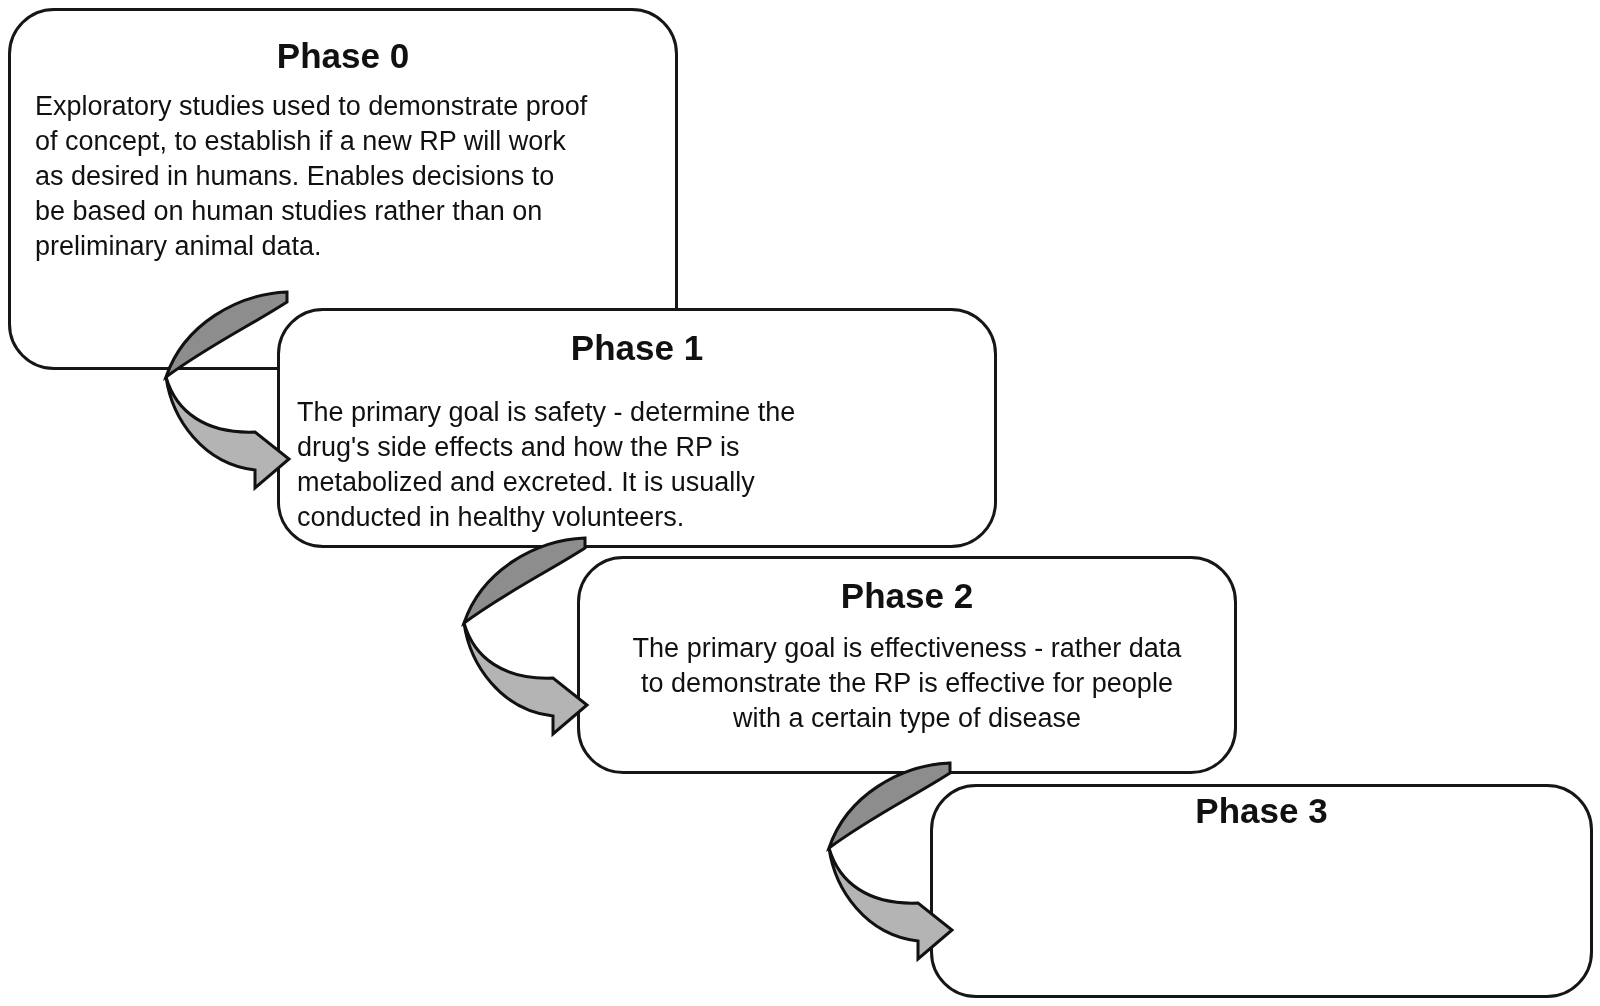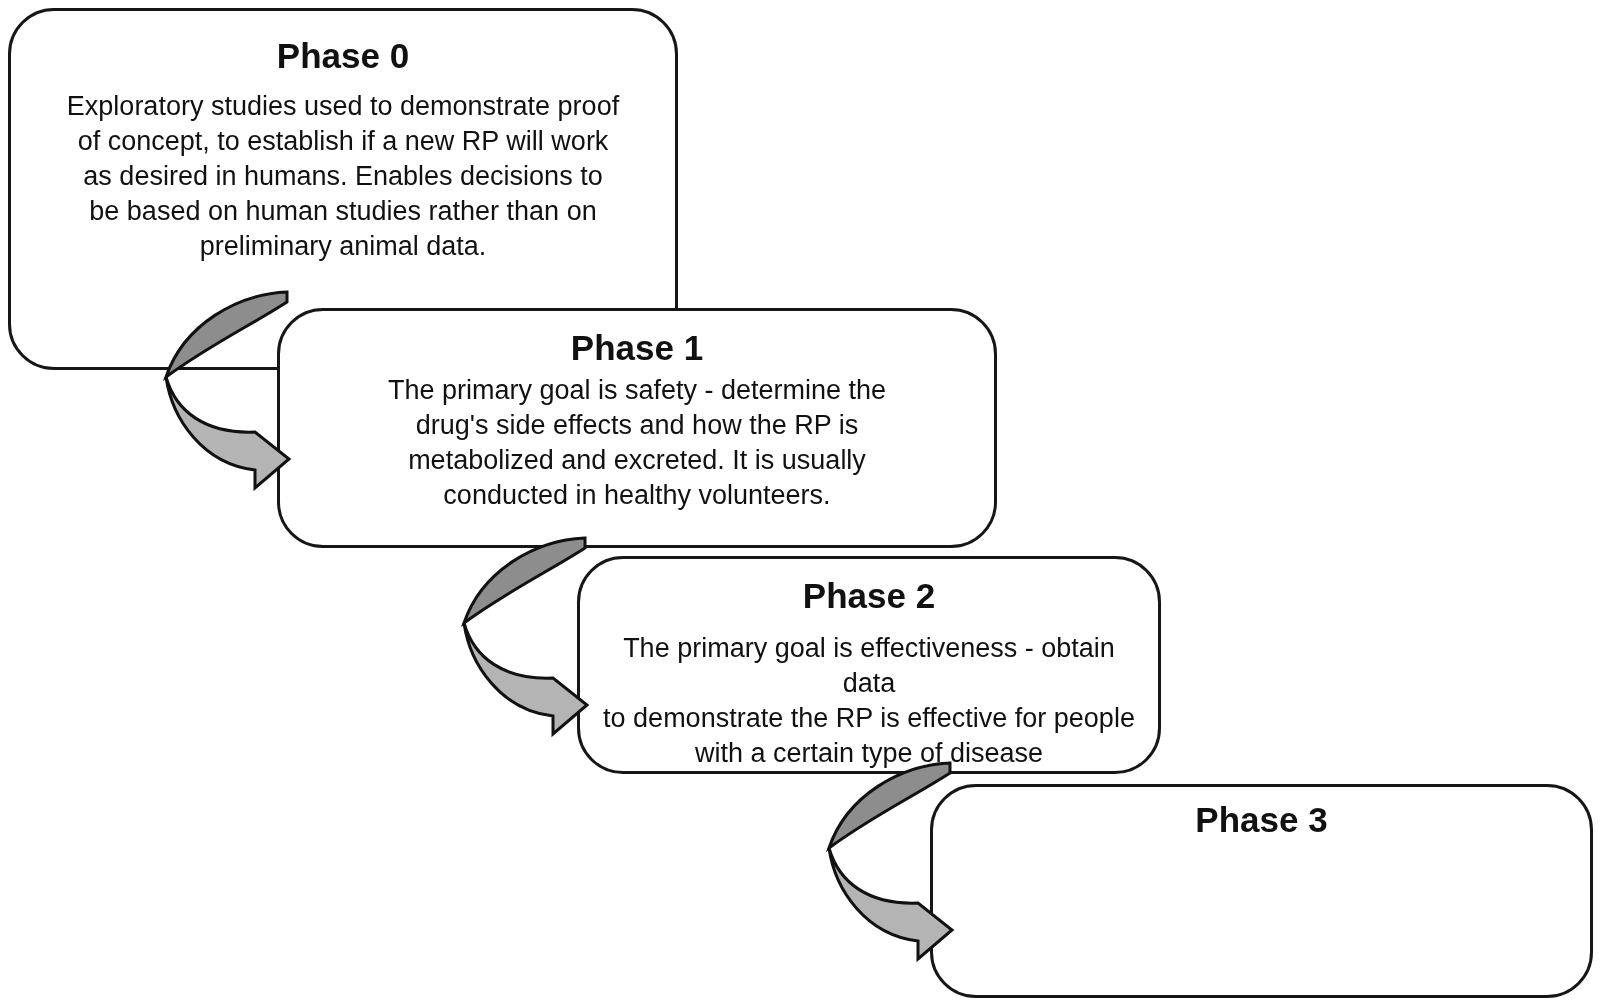--- a/index.html
+++ b/index.html
@@ -33,26 +33,26 @@
     white-space: nowrap;
   }
   .phase-desc {
     margin: 12px 0 0 0;
     font-size: 27px;
     line-height: 35px;
     white-space: pre-line;
   }
   
   #phase-0-box { left: 8px;   top: 8px;   width: 670px; height: 362px; padding: 24px 24px 0 24px; }
-  #phase-0-box .phase-desc { text-align: center; }
+  #phase-0-box .phase-desc { text-align: left; }
   #phase-1-box { left: 277px; top: 308px; width: 720px; height: 240px; padding: 16px 17px 0 17px; }
-  #phase-1-box .phase-desc { text-align: center; margin-top: 4px; }
-  #phase-2-box { left: 577px; top: 556px; width: 584px; height: 218px; padding: 16px 16px 0 16px; }
+  #phase-1-box .phase-desc { text-align: left; margin-top: 26px; }
+  #phase-2-box { left: 577px; top: 556px; width: 660px; height: 218px; padding: 16px 16px 0 16px; }
   #phase-2-box .phase-desc { text-align: center; margin-top: 14px; }
-  #phase-3-box { left: 930px; top: 784px; width: 663px; height: 214px; padding: 12px 16px 0 16px; }
+  #phase-3-box { left: 930px; top: 784px; width: 663px; height: 214px; padding: 3px 16px 0 16px; }
   #phase-3-box .phase-desc { text-align: center; margin-top: 8px; }
 
   .curved-arrow {
     position: absolute;
     width: 135px;
     height: 210px;
     z-index: 5;
   }
   #arrow-0-1 { left: 158px; top: 284px; }
   #arrow-1-2 { left: 456px; top: 530px; }
@@ -81,21 +81,21 @@
   <div class="phase-box" id="phase-1-box">
     <h2 class="phase-title">Phase 1</h2>
     <p class="phase-desc">The primary goal is safety - determine the
 drug's side effects and how the RP is
 metabolized and excreted. It is usually
 conducted in healthy volunteers.</p>
   </div>
 
   <div class="phase-box" id="phase-2-box">
     <h2 class="phase-title">Phase 2</h2>
-    <p class="phase-desc">The primary goal is effectiveness - obtain data
+    <p class="phase-desc">The primary goal is effectiveness - rather data
 to demonstrate the RP is effective for people
 with a certain type of disease</p>
   </div>
 
   <div class="phase-box" id="phase-3-box">
     <h2 class="phase-title">Phase 3</h2>
   </div>
 
   <div class="curved-arrow" id="arrow-0-1">
     <svg viewBox="0 0 135 210" xmlns="http://www.w3.org/2000/svg">

